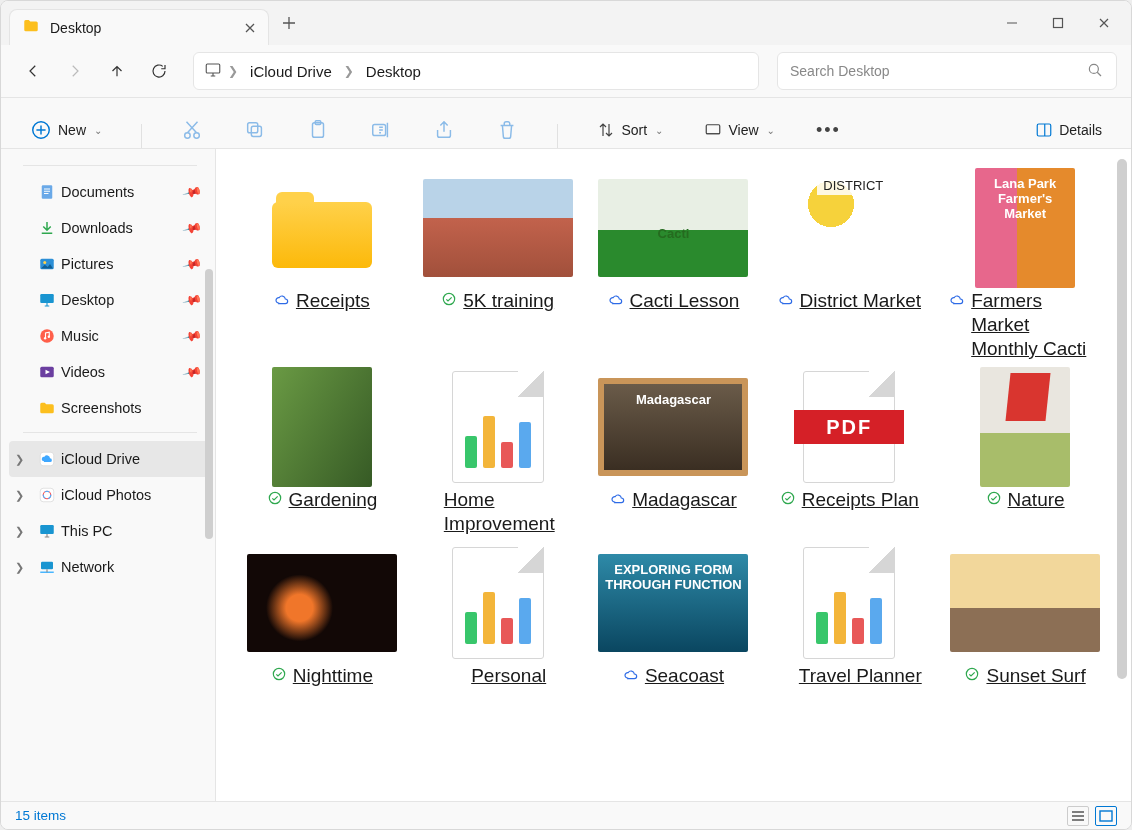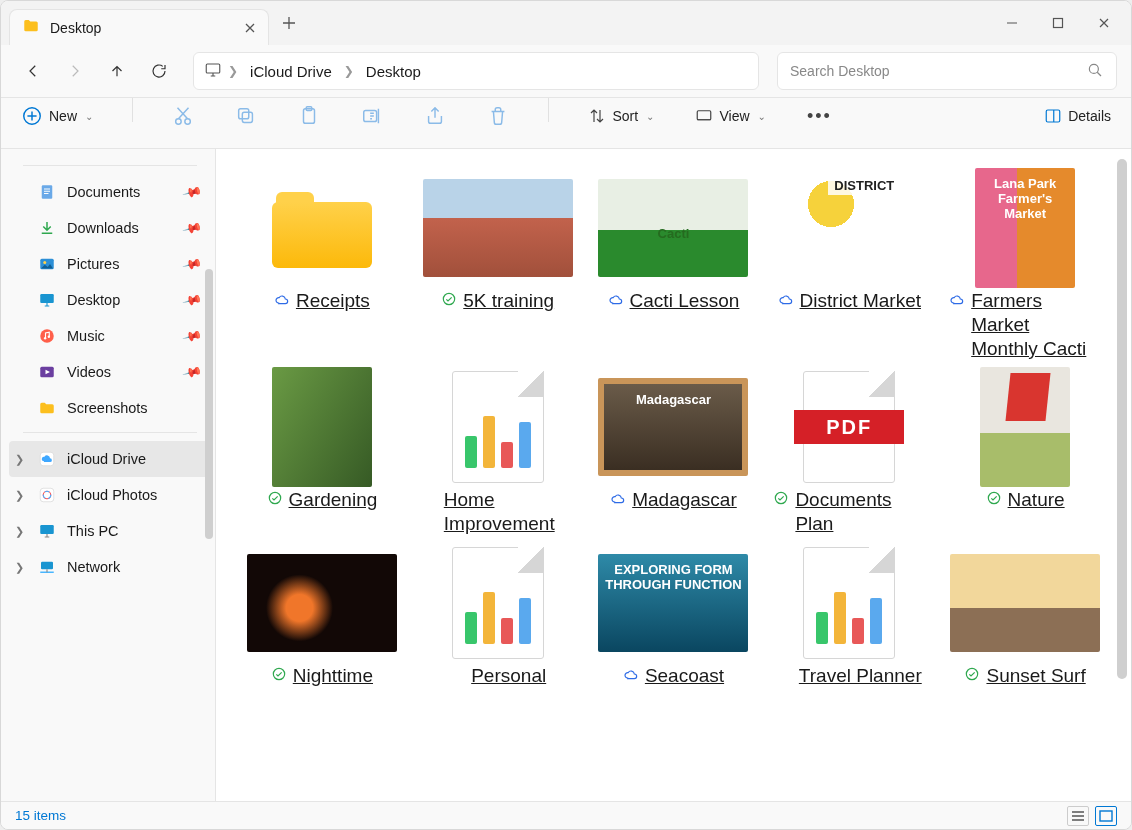--- a/index.html
+++ b/index.html
@@ -76,35 +76,35 @@
   .crumb-sep{color:#999;font-size:12px;}
   .search {
     width:340px; height:38px; background:#fff; border:1px solid var(--border);
     border-radius:6px; margin-left:12px; display:flex;align-items:center;padding:0 12px;
     color:#888; justify-content:space-between;
   }
   
   .toolbar {
     height:52px; background:var(--bg2); border-top:1px solid var(--border);
     border-bottom:1px solid var(--border);
-    display:flex;align-items:flex-start; padding:0 10px; gap:21px;
+    display:flex;align-items:flex-end; padding:0 19px; gap:21px;
   }
   .tbtn { height:36px; padding:0 10px; display:flex;align-items:center;justify-content:center;gap:6px;border-radius:4px;color:#555;}
   .tbtn.lbl{color:#222;}
   .divider{width:1px;height:24px;background:#e1e1e1;margin:0 8px;}
   .toolbar .spacer{flex:1;}
   .chev-down{font-size:10px;color:#777;margin-left:2px;}
   
   .body { flex:1; display:flex; overflow:hidden;}
   .sidebar {
     width:215px; background:var(--bg2); border-right:1px solid var(--border);
     padding:10px 4px 10px 8px; position:relative; overflow:hidden;
   }
   .side-hr{height:1px;background:var(--border);margin:6px 14px 8px 14px;}
-  .side-item{height:36px;display:flex;align-items:center;gap:10px;padding:0 10px 0 28px;border-radius:4px;position:relative;font-size:14.5px;}
+  .side-item{height:36px;display:flex;align-items:center;gap:4px;padding:0 10px 0 28px;border-radius:4px;position:relative;font-size:14.5px;}
   .side-item .exp{position:absolute;left:6px;color:#777;font-size:11px;}
   .side-item .pin{position:absolute;right:10px;color:#9a9a9a;font-size:13px;transform:rotate(30deg);}
   .side-item.active{background:#e7e7e7;}
   .side-item .icon{width:20px;height:20px;display:flex;align-items:center;justify-content:center;}
   .side-scroll{position:absolute;right:2px;top:120px;width:8px;height:270px;background:#cfcfcf;border-radius:4px;}
   
   .content{flex:1;background:#fff;position:relative;overflow:hidden;}
   .grid{padding:24px 30px 60px 30px;display:grid;grid-template-columns:repeat(5,1fr);gap:12px 24px;align-content:start;}
   .item{display:flex;flex-direction:column;align-items:center;}
   .thumb{width:150px;height:110px;display:flex;align-items:center;justify-content:center;}
@@ -455,21 +455,21 @@
             <div class="label-row">
               <span class="status-ic"><svg viewBox="0 0 24 24" width="16" height="16">
                   <path d="M7 18a4 4 0 1 1 .7-7.94A5 5 0 0 1 17 12a3.5 3.5 0 0 1 0 7H7z" fill="none" stroke="var(--blue-cloud)" stroke-width="1.8"></path>
                 </svg></span>
               <span class="label">Cacti Lesson</span>
             </div>
           </div>
           <div class="item">
             <div class="thumb">
               <div class="photo tall" style="background:radial-gradient(circle at 30% 30%, #f6d23b 0 22%, #fff 22%),radial-gradient(circle at 70% 70%, #7eaa3a 0 20%, #fff 20%);;position:relative;overflow:hidden">
-                <div style="position:absolute;left:24px;right:6px;top:8px;font-weight:700;font-size:13px;color:#222;text-align:center;background:rgba(255,255,255,.85);padding:2px 6px;">DISTRICT</div>
+                <div style="position:absolute;left:13px;right:6px;top:8px;font-weight:400;font-size:13px;color:#222;text-align:center;background:rgba(255,255,255,.85);padding:2px 6px;">DISTRICT</div>
               </div>
             </div>
             <div class="label-row">
               <span class="status-ic"><svg viewBox="0 0 24 24" width="16" height="16">
                   <path d="M7 18a4 4 0 1 1 .7-7.94A5 5 0 0 1 17 12a3.5 3.5 0 0 1 0 7H7z" fill="none" stroke="var(--blue-cloud)" stroke-width="1.8"></path>
                 </svg></span>
               <span class="label">District Market</span>
             </div>
           </div>
           <div class="item">
@@ -532,21 +532,21 @@
               <div class="doc">
                 <div class="fold"></div>
                 <div class="pdf-band">PDF</div>
               </div>
             </div>
             <div class="label-row">
               <span class="status-ic"><svg viewBox="0 0 24 24" width="16" height="16">
                   <circle cx="12" cy="12" r="8.5" fill="none" stroke="var(--green)" stroke-width="1.8"></circle>
                   <path d="M8 12.5l2.5 2.5L16 9.5" fill="none" stroke="var(--green)" stroke-width="1.8"></path>
                 </svg></span>
-              <span class="label">Documents Plan</span>
+              <span class="label">Receipts Plan</span>
             </div>
           </div>
           <div class="item">
             <div class="thumb">
               <div class="photo tall" style="background:linear-gradient(#e9e6df 55%,#a8bd6a 55%);;position:relative;overflow:hidden">
                 <div style="position:absolute;left:28px;top:6px;width:40px;height:48px;background:#d9352f;transform:skewX(-6deg)"></div>
               </div>
             </div>
             <div class="label-row">
               <span class="status-ic"><svg viewBox="0 0 24 24" width="16" height="16">

